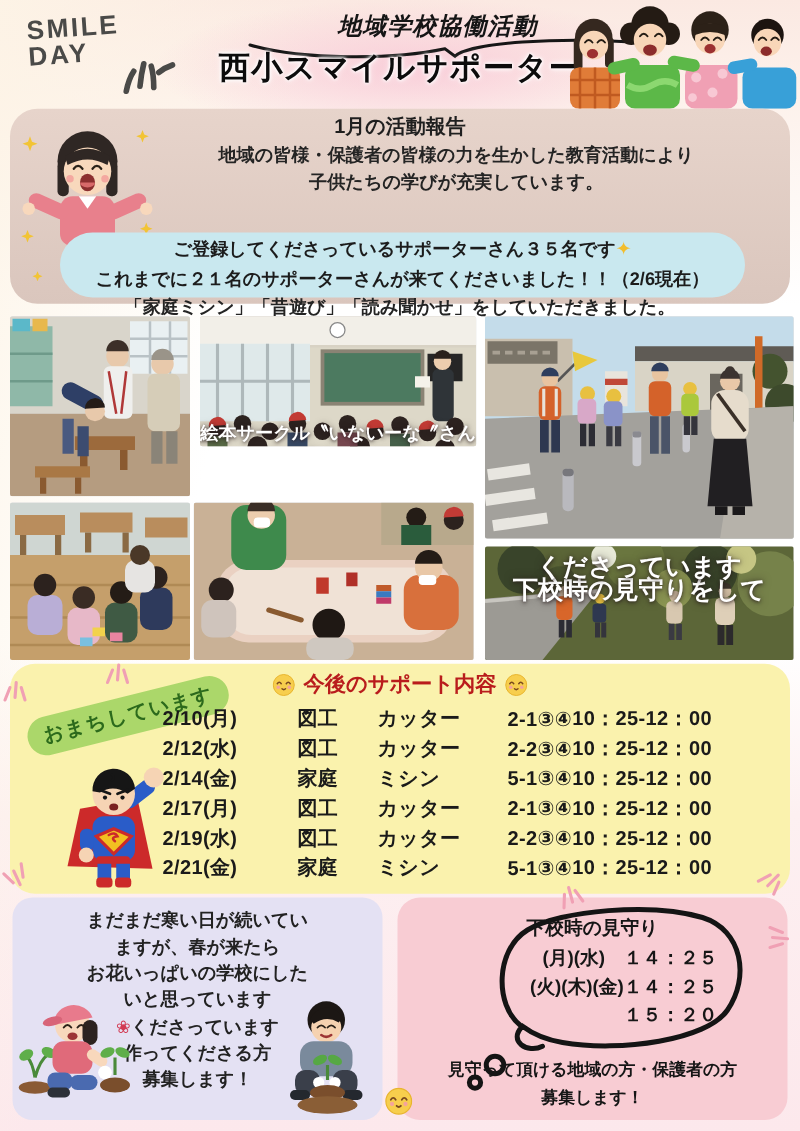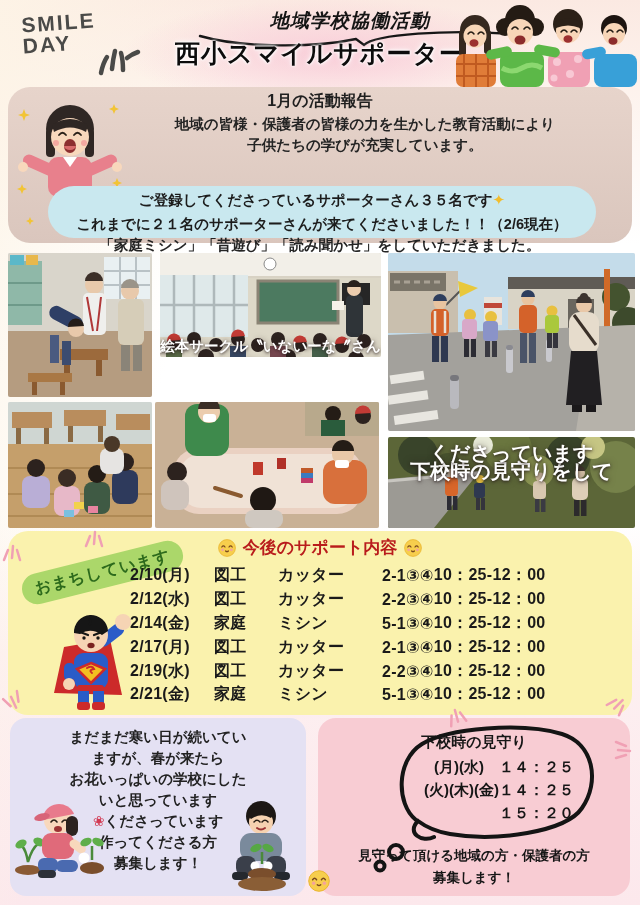--- a/index.html
+++ b/index.html
@@ -46,21 +46,21 @@
     text-shadow:0 1px 3px rgba(40,28,28,.85),0 0 7px rgba(40,28,28,.6);}
   .cap-w1{top:418px;margin-top:40px;} .cap-w2{top:440px;}
   
   .schedule-box{left:8px;top:531px;width:624px;height:184px;border-radius:20px;background:#faf2ad;}
   .sched-head{position:absolute;top:5px;left:0;right:0;display:flex;justify-content:center;
     align-items:center;gap:7px;font-size:17px;font-weight:800;color:#b91c1c;}
   .badge{position:absolute;left:12px;top:26px;transform:rotate(-14deg);background:#abd76a;
     color:#2c6a1c;font-size:16px;font-weight:800;letter-spacing:1px;padding:5px 13px;border-radius:18px;}
   .rows{position:absolute;left:122px;top:33px;width:498px;}
   .row{display:flex;align-items:center;height:23.8px;font-size:16px;font-weight:800;color:#1a1a1a;letter-spacing:.3px;}
-  .c-date{width:78px;} .c-sub{width:44px;margin-left:6px;} .c-tool{width:86px;margin-left:20px;}
+  .c-date{width:78px;} .c-sub{width:44px;margin-left:30px;} .c-tool{width:86px;margin-left:20px;}
   .c-class{margin-left:18px;} .c-time{}
   
   .flower-box{left:10px;top:718px;width:296px;height:178px;border-radius:16px;background:#e4e1f3;}
   .flower-text{position:absolute;top:9px;left:0;right:0;text-align:center;}
   .flower-text p{margin:0;font-size:14.5px;line-height:21px;color:#222;font-weight:600;}
   .rose{color:#d23a53;font-size:14px;}
   .watch-box{left:318px;top:718px;width:312px;height:178px;border-radius:18px;background:#f8ccd3;}
   .bubble-title{position:absolute;top:15px;left:0;right:0;text-align:center;font-size:15px;font-weight:800;color:#161616;}
   .bubble-times{position:absolute;top:37px;left:44px;width:212px;text-align:right;}
   .bubble-times p{margin:0;font-size:15px;font-weight:800;color:#161616;line-height:23px;}

